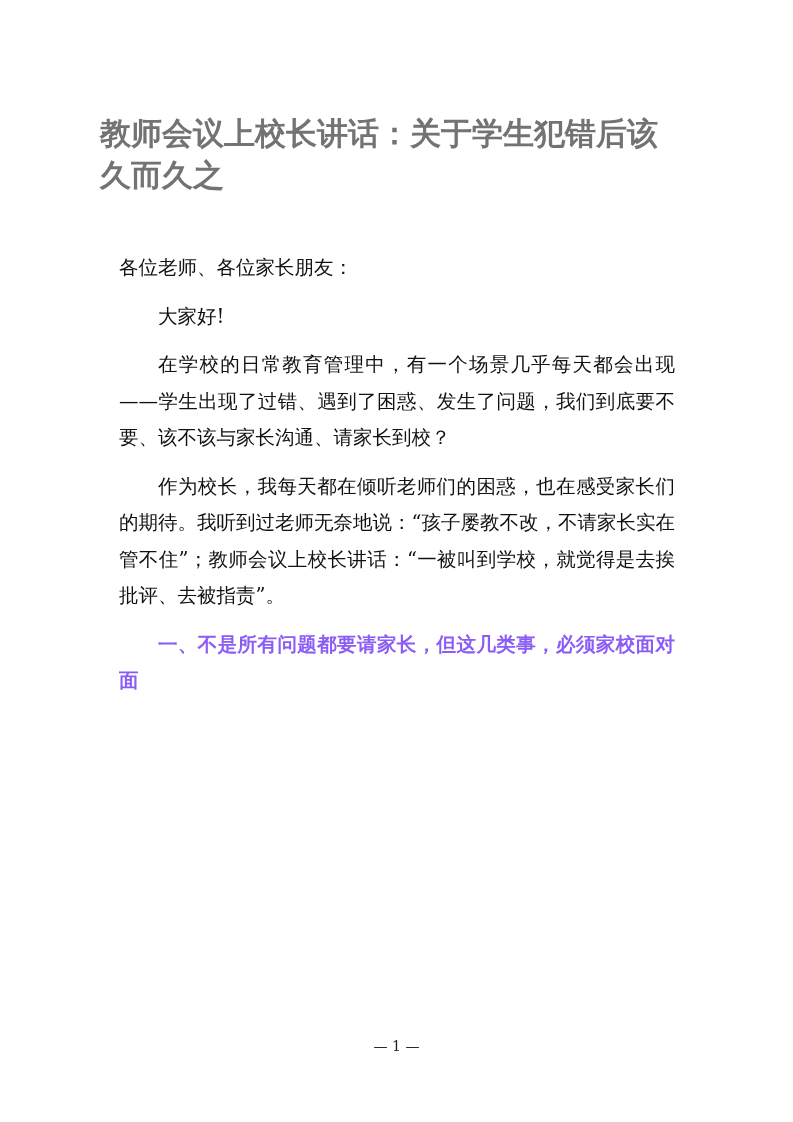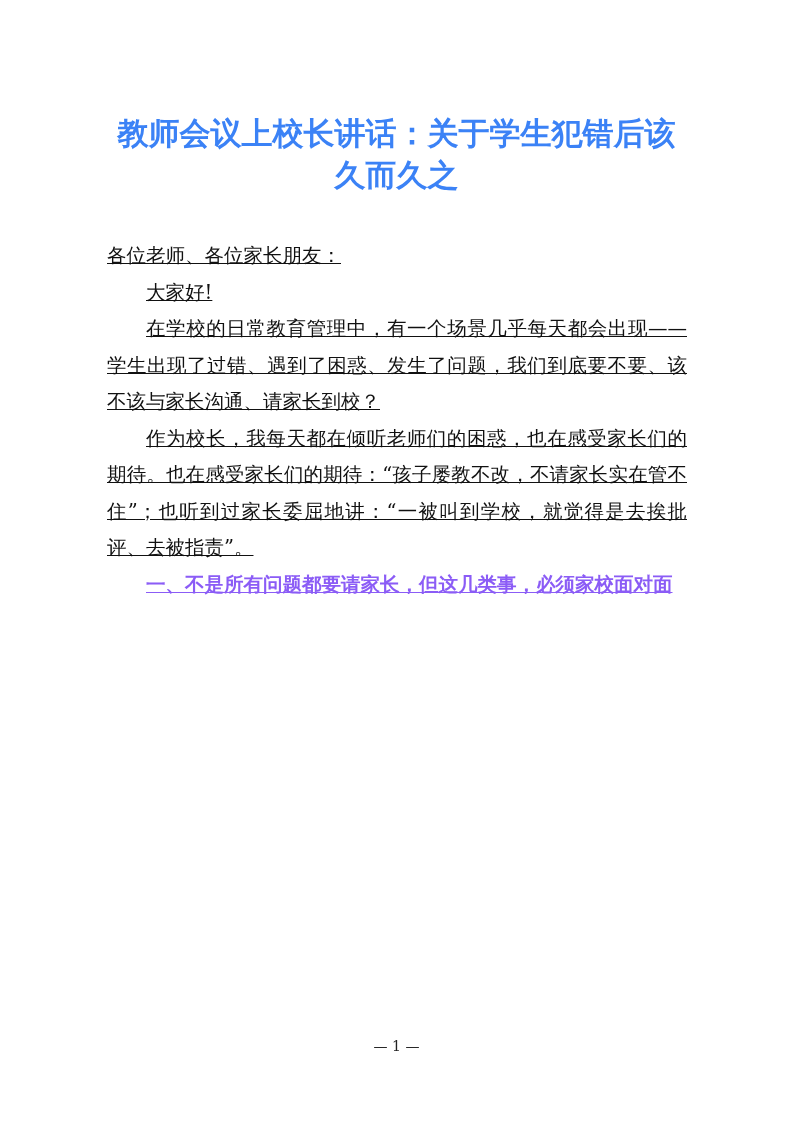--- a/index.html
+++ b/index.html
@@ -1,48 +1,48 @@
 <!DOCTYPE html>
 <html><head>
   <meta charset="utf-8">
   <style>
     html, body { margin: 0; padding: 0; background: #ffffff; }
     body { width: 793px; height: 1122px; position: relative; overflow: hidden; color: #111; }
     .page { position: absolute; left: 0; top: 0; width: 793px; height: 1122px; background: #fff; }
     .title {
       position: absolute; left: 100px; top: 112px; width: 593px;
-      text-align: center; font-family: "DejaVu Sans", "Liberation Sans", sans-serif;
-      font-weight: bold; font-size: 31px; line-height: 42px; color: #3b82f6;
+      text-align: left; font-family: "DejaVu Sans", "Liberation Sans", sans-serif;
+      font-weight: bold; font-size: 31px; line-height: 42px; color: #737373;
       letter-spacing: 0px;
     }
     .body {
       position: absolute; left: 107px; top: 238px; width: 580px;
       font-family: "DejaVu Serif", "Liberation Serif", serif;
       font-size: 19.5px; line-height: 36.5px; color: #111;
       text-align: justify; text-justify: inter-character;
     }
-    .body p { margin: 0; text-decoration: underline; }
+    .body p { margin: 12px; }
     .indent { text-indent: 2em; }
     .heading { font-family: "DejaVu Sans", "Liberation Sans", sans-serif; font-weight: bold; color: #8b5cf6; }
     .footer {
       position: absolute; left: 0; width: 793px; top: 1038px; text-align: center;
       font-family: "DejaVu Serif", "Liberation Serif", serif; font-size: 14px; color: #222;
     }
   </style>
 </head>
 <body>
 
 <div class="page">
   <div class="title">
     <div>教师会议上校长讲话：关于学生犯错后该</div>
     <div>久而久之</div>
   </div>
 
   <div class="body">
     <p>各位老师、各位家长朋友：</p>
     <p class="indent">大家好!</p>
     <p class="indent">在学校的日常教育管理中，有一个场景几乎每天都会出现——学生出现了过错、遇到了困惑、发生了问题，我们到底要不要、该不该与家长沟通、请家长到校？</p>
-    <p class="indent">作为校长，我每天都在倾听老师们的困惑，也在感受家长们的期待。也在感受家长们的期待：“孩子屡教不改，不请家长实在管不住”；也听到过家长委屈地讲：“一被叫到学校，就觉得是去挨批评、去被指责”。</p>
+    <p class="indent">作为校长，我每天都在倾听老师们的困惑，也在感受家长们的期待。我听到过老师无奈地说：“孩子屡教不改，不请家长实在管不住”；教师会议上校长讲话：“一被叫到学校，就觉得是去挨批评、去被指责”。</p>
     <p class="indent heading">一、不是所有问题都要请家长，但这几类事，必须家校面对面</p>
   </div>
 
   <div class="footer">— 1 —</div>
 </div>
 
 </body></html>

